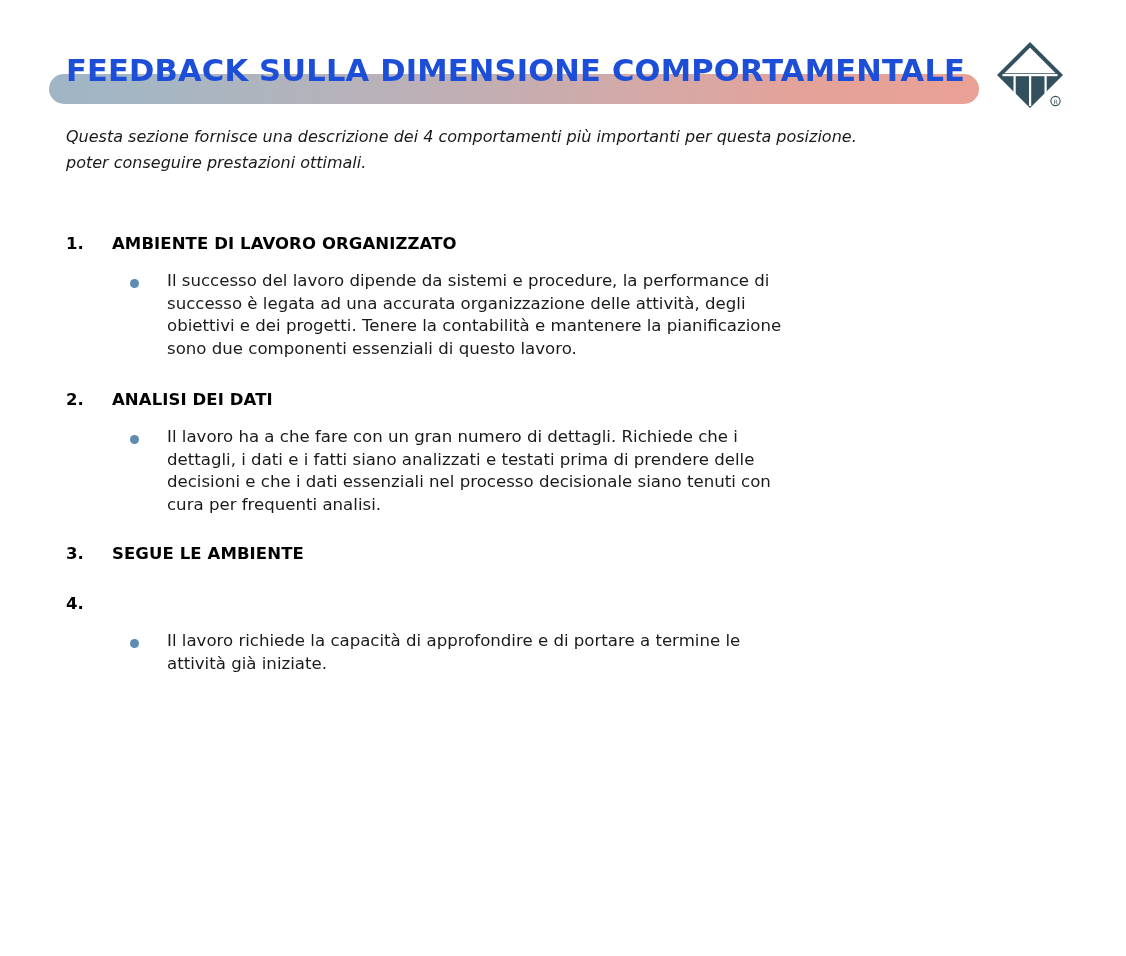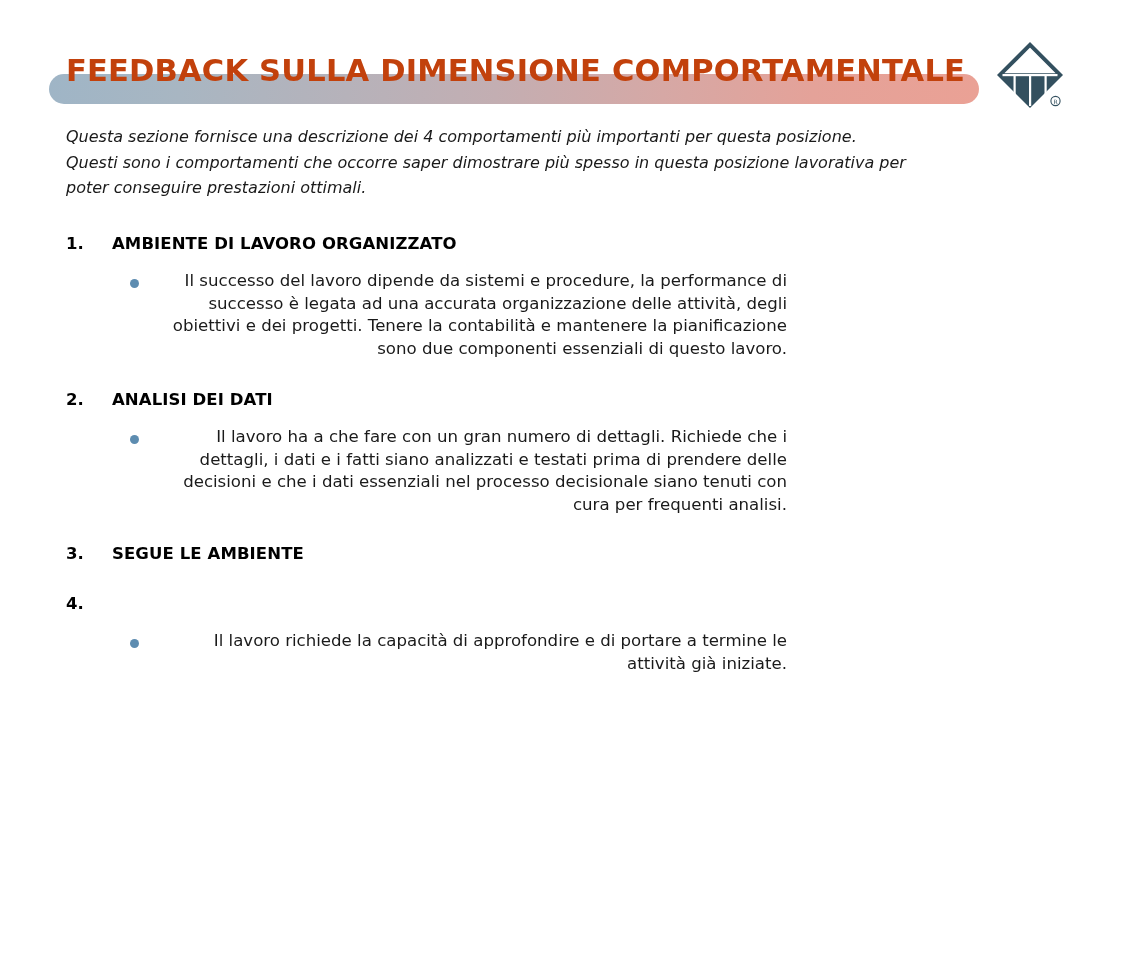--- a/index.html
+++ b/index.html
@@ -51,21 +51,21 @@
   }
 
   .title-text {
     position: absolute;
     left: 66px;
     top: 54px;
     font-family: "DejaVu Sans", "Liberation Sans", sans-serif;
     font-size: 30.5px;
     font-weight: 700;
     letter-spacing: 0.2px;
-    color: #c2410c;
+    color: #1d4ed8;
     white-space: nowrap;
     line-height: 1.1;
   }
 
   .logo {
     position: absolute;
     left: 993px;
     top: 40px;
     width: 74px;
     height: 72px;
@@ -140,21 +140,20 @@
     height: 9px;
     border-radius: 50%;
     background: #5d8cb0;
   }
   .bullet-text {
     font-size: 16.6px;
     font-weight: 400;
     line-height: 22.5px;
     color: #1a1a1a;
     max-width: 620px;
-    text-align: right;
   }
 
   .gap-1 { height: 28px; }
   .gap-2 { height: 26px; }
   .gap-3 { height: 26px; }
 </style>
 </head>
 <body>
 
 <div class="page">
@@ -180,21 +179,20 @@
         <rect x="51.5" y="36" width="2.2" height="23" fill="#ffffff"></rect>
 
         <circle cx="62.5" cy="61" r="4.6" fill="none" stroke="#33505f" stroke-width="1.1"></circle>
         <text x="62.5" y="64" font-family="DejaVu Sans, sans-serif" font-size="6" fill="#33505f" text-anchor="middle">R</text>
       </svg>
     </div>
   </div>
 
   <div class="intro">
     <p>Questa sezione fornisce una descrizione dei 4 comportamenti più importanti per questa posizione.</p>
-    <p>Questi sono i comportamenti che occorre saper dimostrare più spesso in questa posizione lavorativa per</p>
     <p>poter conseguire prestazioni ottimali.</p>
   </div>
 
   <div class="sections">
 
     <div class="section">
       <div class="section-head">
         <span class="section-num">1.</span>
         <span class="section-title">AMBIENTE DI LAVORO ORGANIZZATO</span>
       </div>

